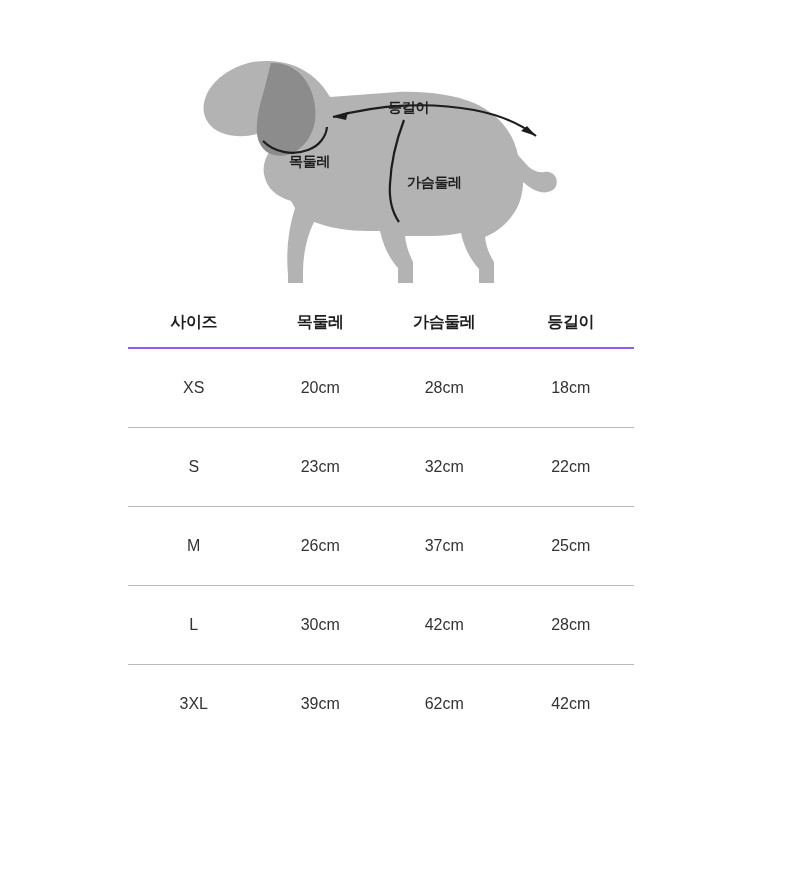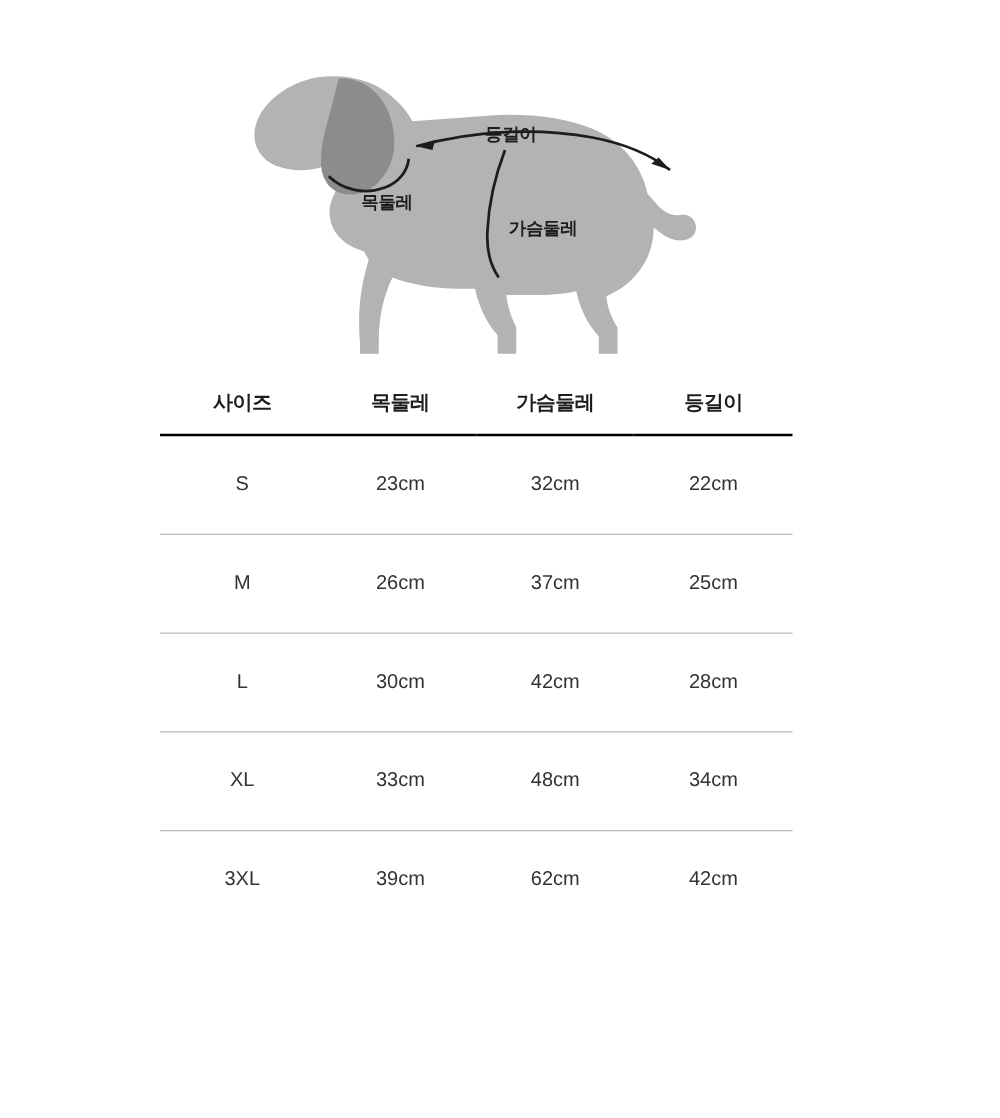--- a/index.html
+++ b/index.html
@@ -56,21 +56,21 @@
   }
   table.size-table th {
     font-size: 16px;
     font-weight: bold;
     color: #1d1d1d;
     padding: 12px 0 14px 0;
     text-align: center;
     letter-spacing: -0.4px;
   }
   table.size-table thead tr {
-    border-bottom: 2px solid #000000;
+    border-bottom: 2px solid #8b5cf6;
   }
   table.size-table td {
     font-size: 16px;
     color: #333333;
     text-align: center;
     height: 76px;
     border-bottom: 1px solid #b9b9b9;
     font-weight: normal;
   }
   table.size-table tbody tr:last-child td {
@@ -164,44 +164,44 @@
       <thead>
         <tr>
           <th>사이즈</th>
           <th>목둘레</th>
           <th>가슴둘레</th>
           <th>등길이</th>
         </tr>
       </thead>
       <tbody>
         <tr>
+          <td>XS</td>
+          <td>20cm</td>
+          <td>28cm</td>
+          <td>18cm</td>
+        </tr>
+        <tr>
           <td>S</td>
           <td>23cm</td>
           <td>32cm</td>
           <td>22cm</td>
         </tr>
         <tr>
           <td>M</td>
           <td>26cm</td>
           <td>37cm</td>
           <td>25cm</td>
         </tr>
         <tr>
           <td>L</td>
           <td>30cm</td>
           <td>42cm</td>
           <td>28cm</td>
         </tr>
         <tr>
-          <td>XL</td>
-          <td>33cm</td>
-          <td>48cm</td>
-          <td>34cm</td>
-        </tr>
-        <tr>
           <td>3XL</td>
           <td>39cm</td>
           <td>62cm</td>
           <td>42cm</td>
         </tr>
       </tbody>
     </table>
   </div>
 
 </div>

